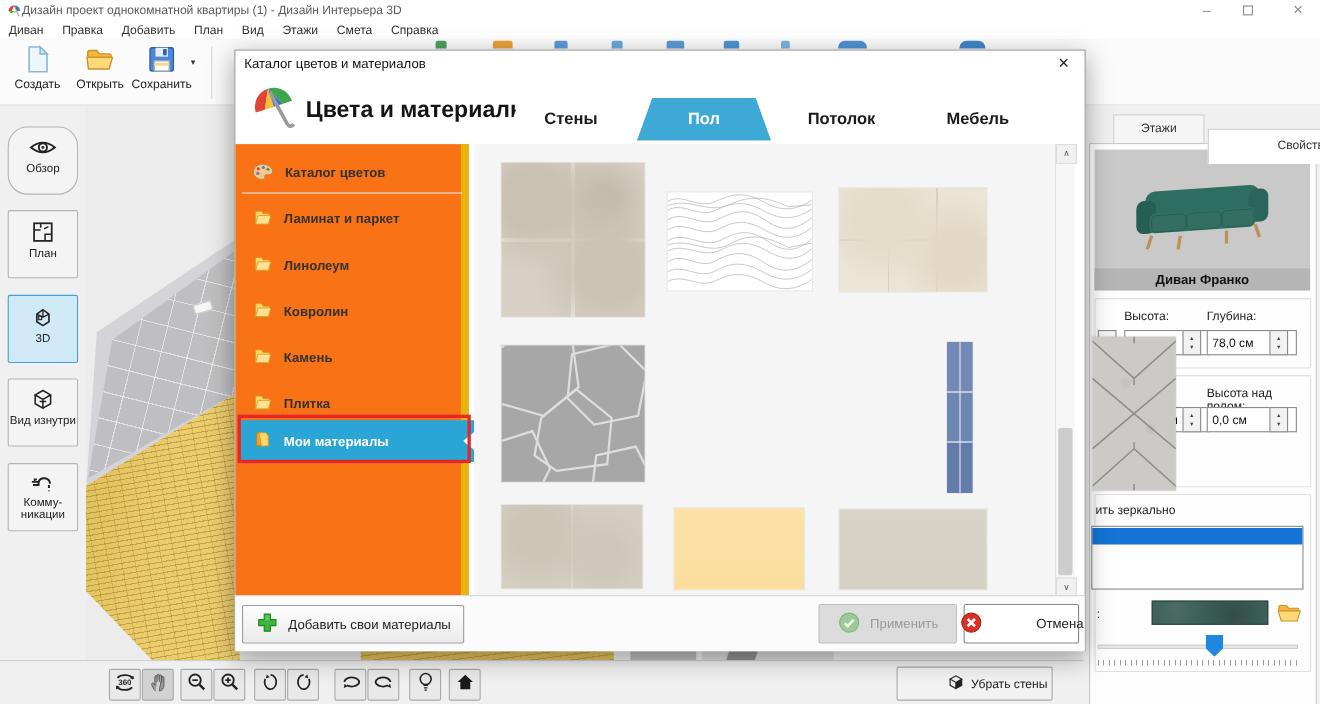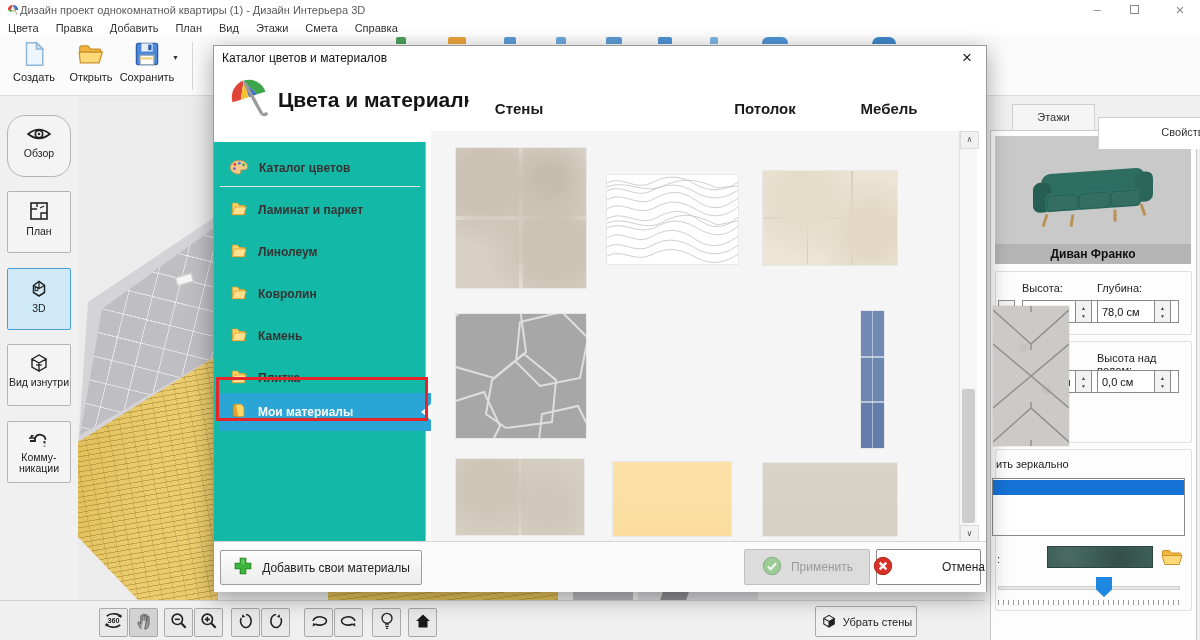--- a/index.html
+++ b/index.html
@@ -24,21 +24,21 @@
   .viewbtn.active{background:#cfe9f7;border:1px solid #4a9fd8;}
   
   .scene{left:78px;top:97px;width:907px;height:503px;background:#ececec;overflow:hidden;}
   
   .botbar{left:0;top:600px;width:1200px;height:40px;background:#f0f0f0;border-top:1px solid #cfcfcf;}
   .bbtn{position:absolute;top:7px;width:27px;height:27px;background:#e9e9e9;border:1px solid #a9a9a9;
         border-radius:2px;display:flex;align-items:center;justify-content:center;}
   .bbtn.pressed{background:#d2d2d2;}
   .removewalls{position:absolute;left:815px;top:5px;width:100px;height:29px;background:#f2f2f2;
         border:1px solid #a9a9a9;border-radius:2px;display:flex;align-items:center;justify-content:center;
-        gap:5px;font-size:11px;color:#222;}
+        gap:5px;font-size:11px;color:#222;padding-left:40px;}
   
   .rpanel{left:985px;top:96px;width:215px;height:544px;background:#f0f0f0;}
   .rtab{position:absolute;font-size:11px;color:#333;text-align:center;background:#f5f5f5;
         border:1px solid #d0d0d0;line-height:24px;}
   .rtab.active{background:#ffffff;border-bottom:1px solid #ffffff;z-index:3;}
   .rcontent{position:absolute;left:5px;top:34px;width:205px;height:572px;background:#fdfdfd;
         border:1px solid #c8c8c8;}
   .pgroup{position:absolute;left:4px;width:195px;background:#fdfdfd;border:1px solid #e0e0e0;border-radius:2px;}
   .plabel{position:absolute;font-size:11px;color:#222;}
   .pinput{position:absolute;height:21px;border:1px solid #8a8a8a;background:#fff;font-size:11px;
@@ -83,21 +83,21 @@
         <path d="M12 4 L19 20" stroke="#999" stroke-width="1.6" fill="none"></path>
       </svg>
   </span>
   <span class="title-text" style="margin-left:20px;">Дизайн проект однокомнатной квартиры (1) - Дизайн Интерьера 3D</span>
   <span class="winbtn abs" style="left:1082px;">–</span>
   <span class="abs" style="left:1130px;top:5px;width:9px;height:9px;border:1px solid #8a8a8a;"></span>
   <span class="winbtn abs" style="left:1165px;font-size:15px;">×</span>
 </div>
 
 <div class="abs menubar">
-  <span>Цвета</span>
+  <span>Диван</span>
   <span>Правка</span>
   <span>Добавить</span>
   <span>План</span>
   <span>Вид</span>
   <span>Этажи</span>
   <span>Смета</span>
   <span>Справка</span>
 </div>
 
 <div class="abs topbar">
@@ -382,24 +382,25 @@
           <path d="M12 3 L12 12 L16.5 12 Z" fill="#3b6fd0"></path>
           <path d="M12 3 A9 9 0 0 1 21 12 L16.5 12 Z" fill="#3da54a"></path>
         </g>
         <path d="M10 5 L18.5 20.5" stroke="#9a9a9a" stroke-width="1.7" fill="none"></path>
         <path d="M18.5 20.5 q1.5 1.5 3-.2" stroke="#9a9a9a" stroke-width="1.7" fill="none"></path>
       </svg>
   </span>
   <span class="dlg-header">Цвета и материалы</span>
 
   <div class="dtab" style="left:245px;width:120px;">Стены</div>
+  <div class="dtab active" style="left:365px;width:122px;">Пол</div>
   <div class="dtab" style="left:489px;width:124px;">Потолок</div>
   <div class="dtab" style="left:613px;width:124px;">Мебель</div>
 
-  <div class="abs" style="left:0;top:96px;width:212px;height:410px;background:#14b8a6;border-right:1px solid #eab308;">
+  <div class="abs" style="left:0;top:85px;width:212px;height:410px;background:#f97316;border-right:7px solid #eab308;">
     <div class="dside-item" style="top:11px;">
       <span><svg width="20" height="18" viewBox="0 0 24 20">
             <path d="M12 2 C6 2 1.5 6 1.5 10.5 c0 4.5 4.5 8 10.5 8 1.8 0 2.6-1 2-2.2 -.7-1.4 .2-2.8 1.8-2.8 h2.4 c2.4 0 4.3-1.5 4.3-3.5 C22.5 5.5 17.8 2 12 2 Z" fill="#f2c98a" stroke="#b9854a" stroke-width="1"></path>
             <circle cx="7" cy="7" r="1.7" fill="#d84436"></circle>
             <circle cx="12.5" cy="5.5" r="1.7" fill="#4a7fd4"></circle>
             <circle cx="17.5" cy="7.5" r="1.7" fill="#46a153"></circle>
             <circle cx="6.5" cy="12" r="1.7" fill="#8a5fc0"></circle>
           </svg></span>
       <span>Каталог цветов</span>
     </div>

